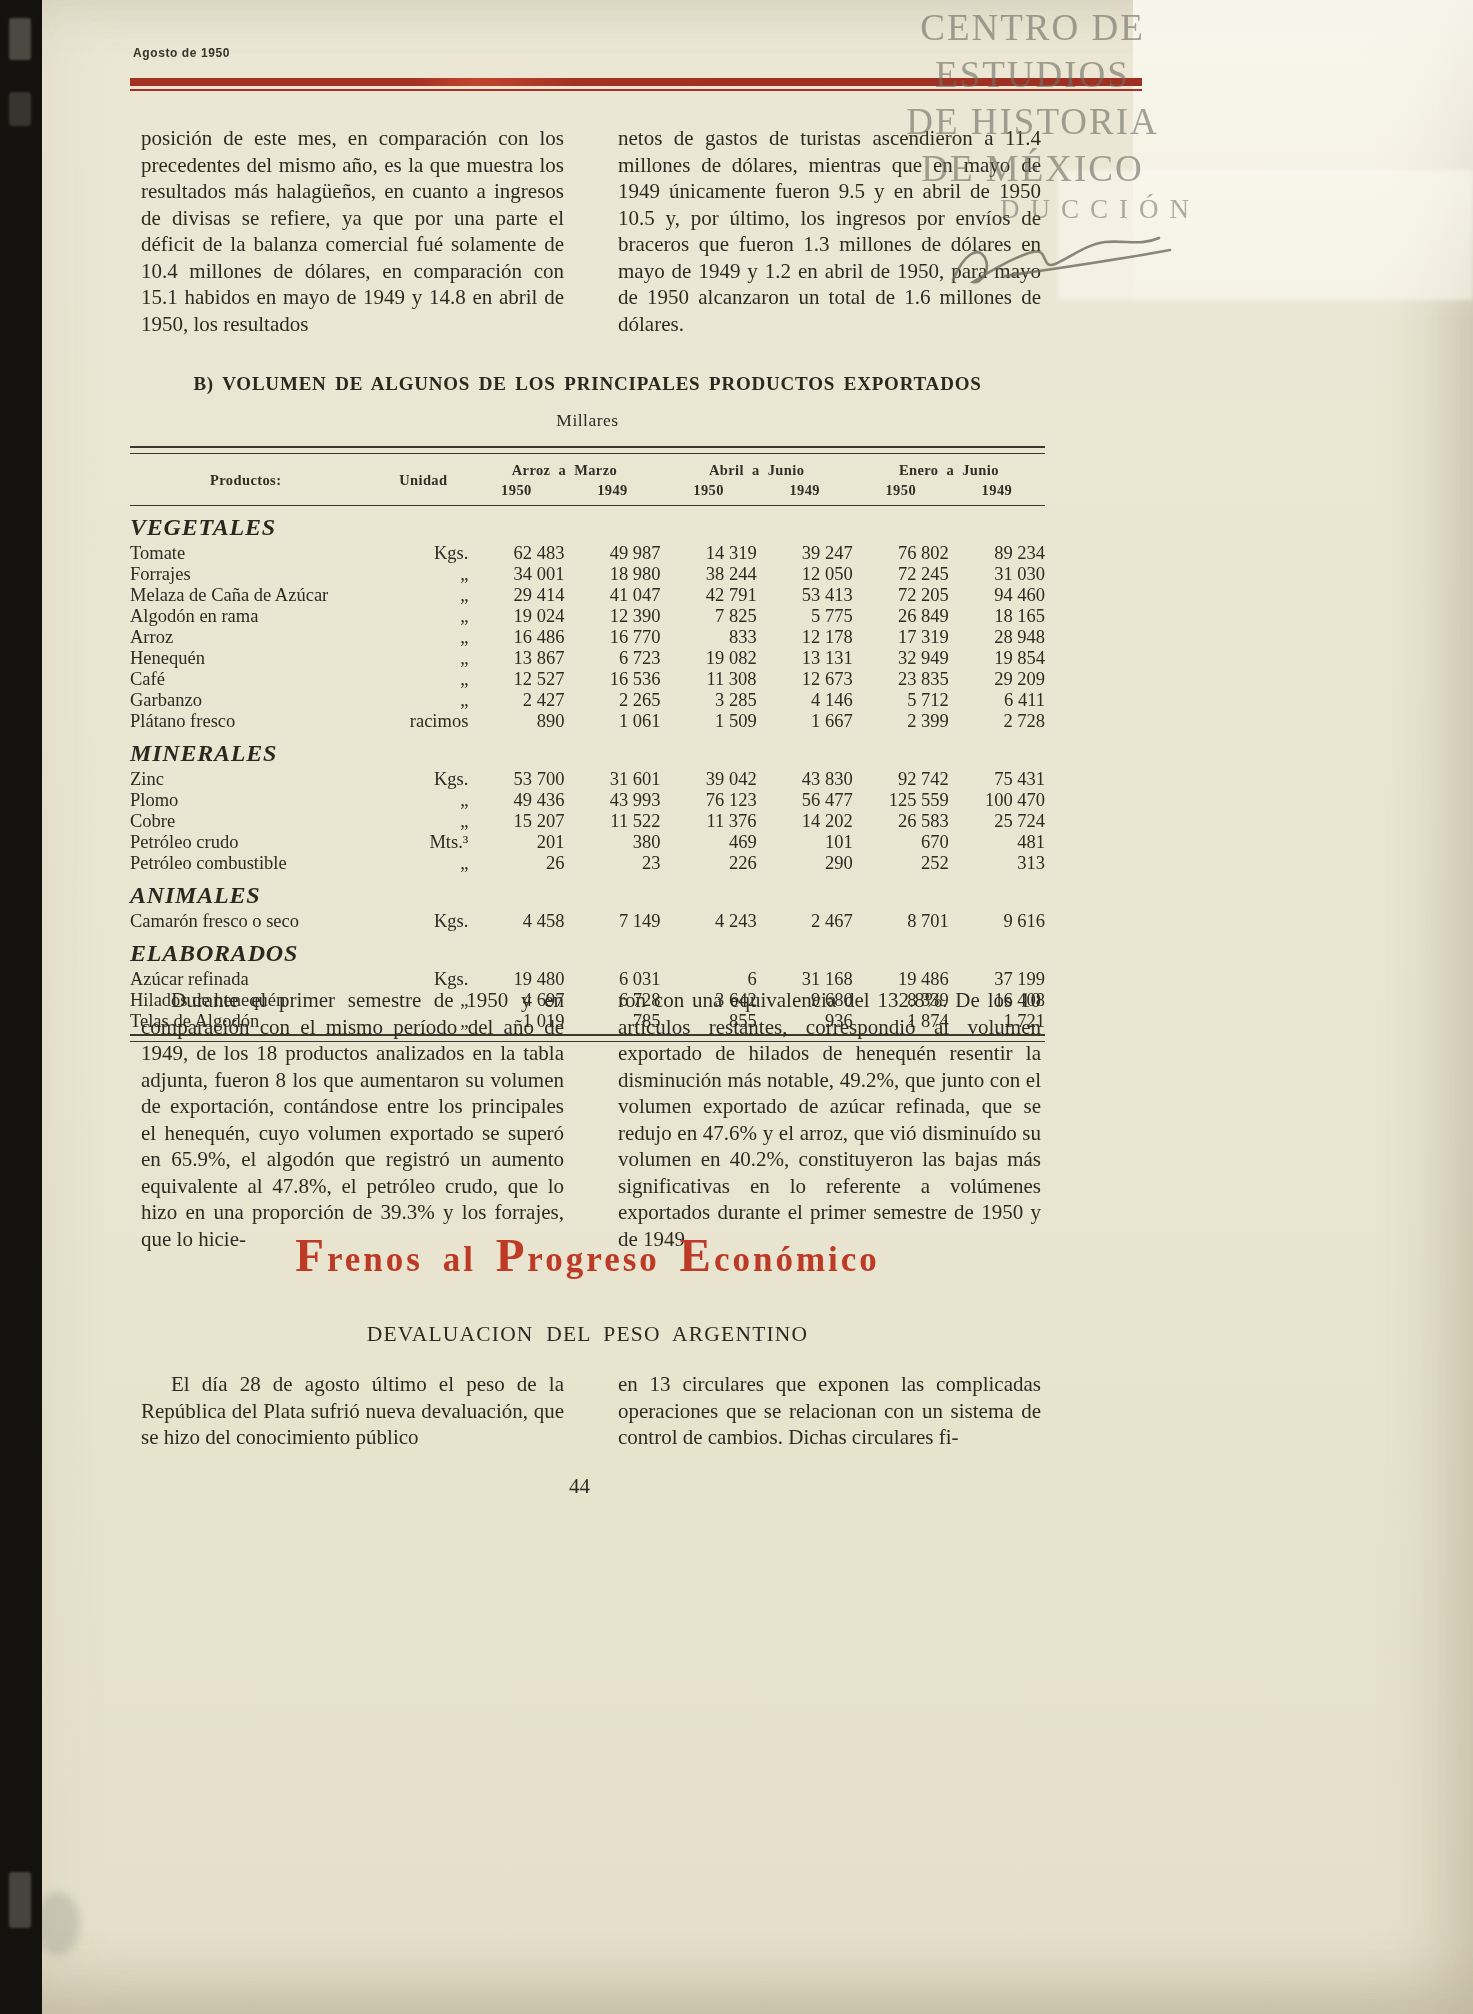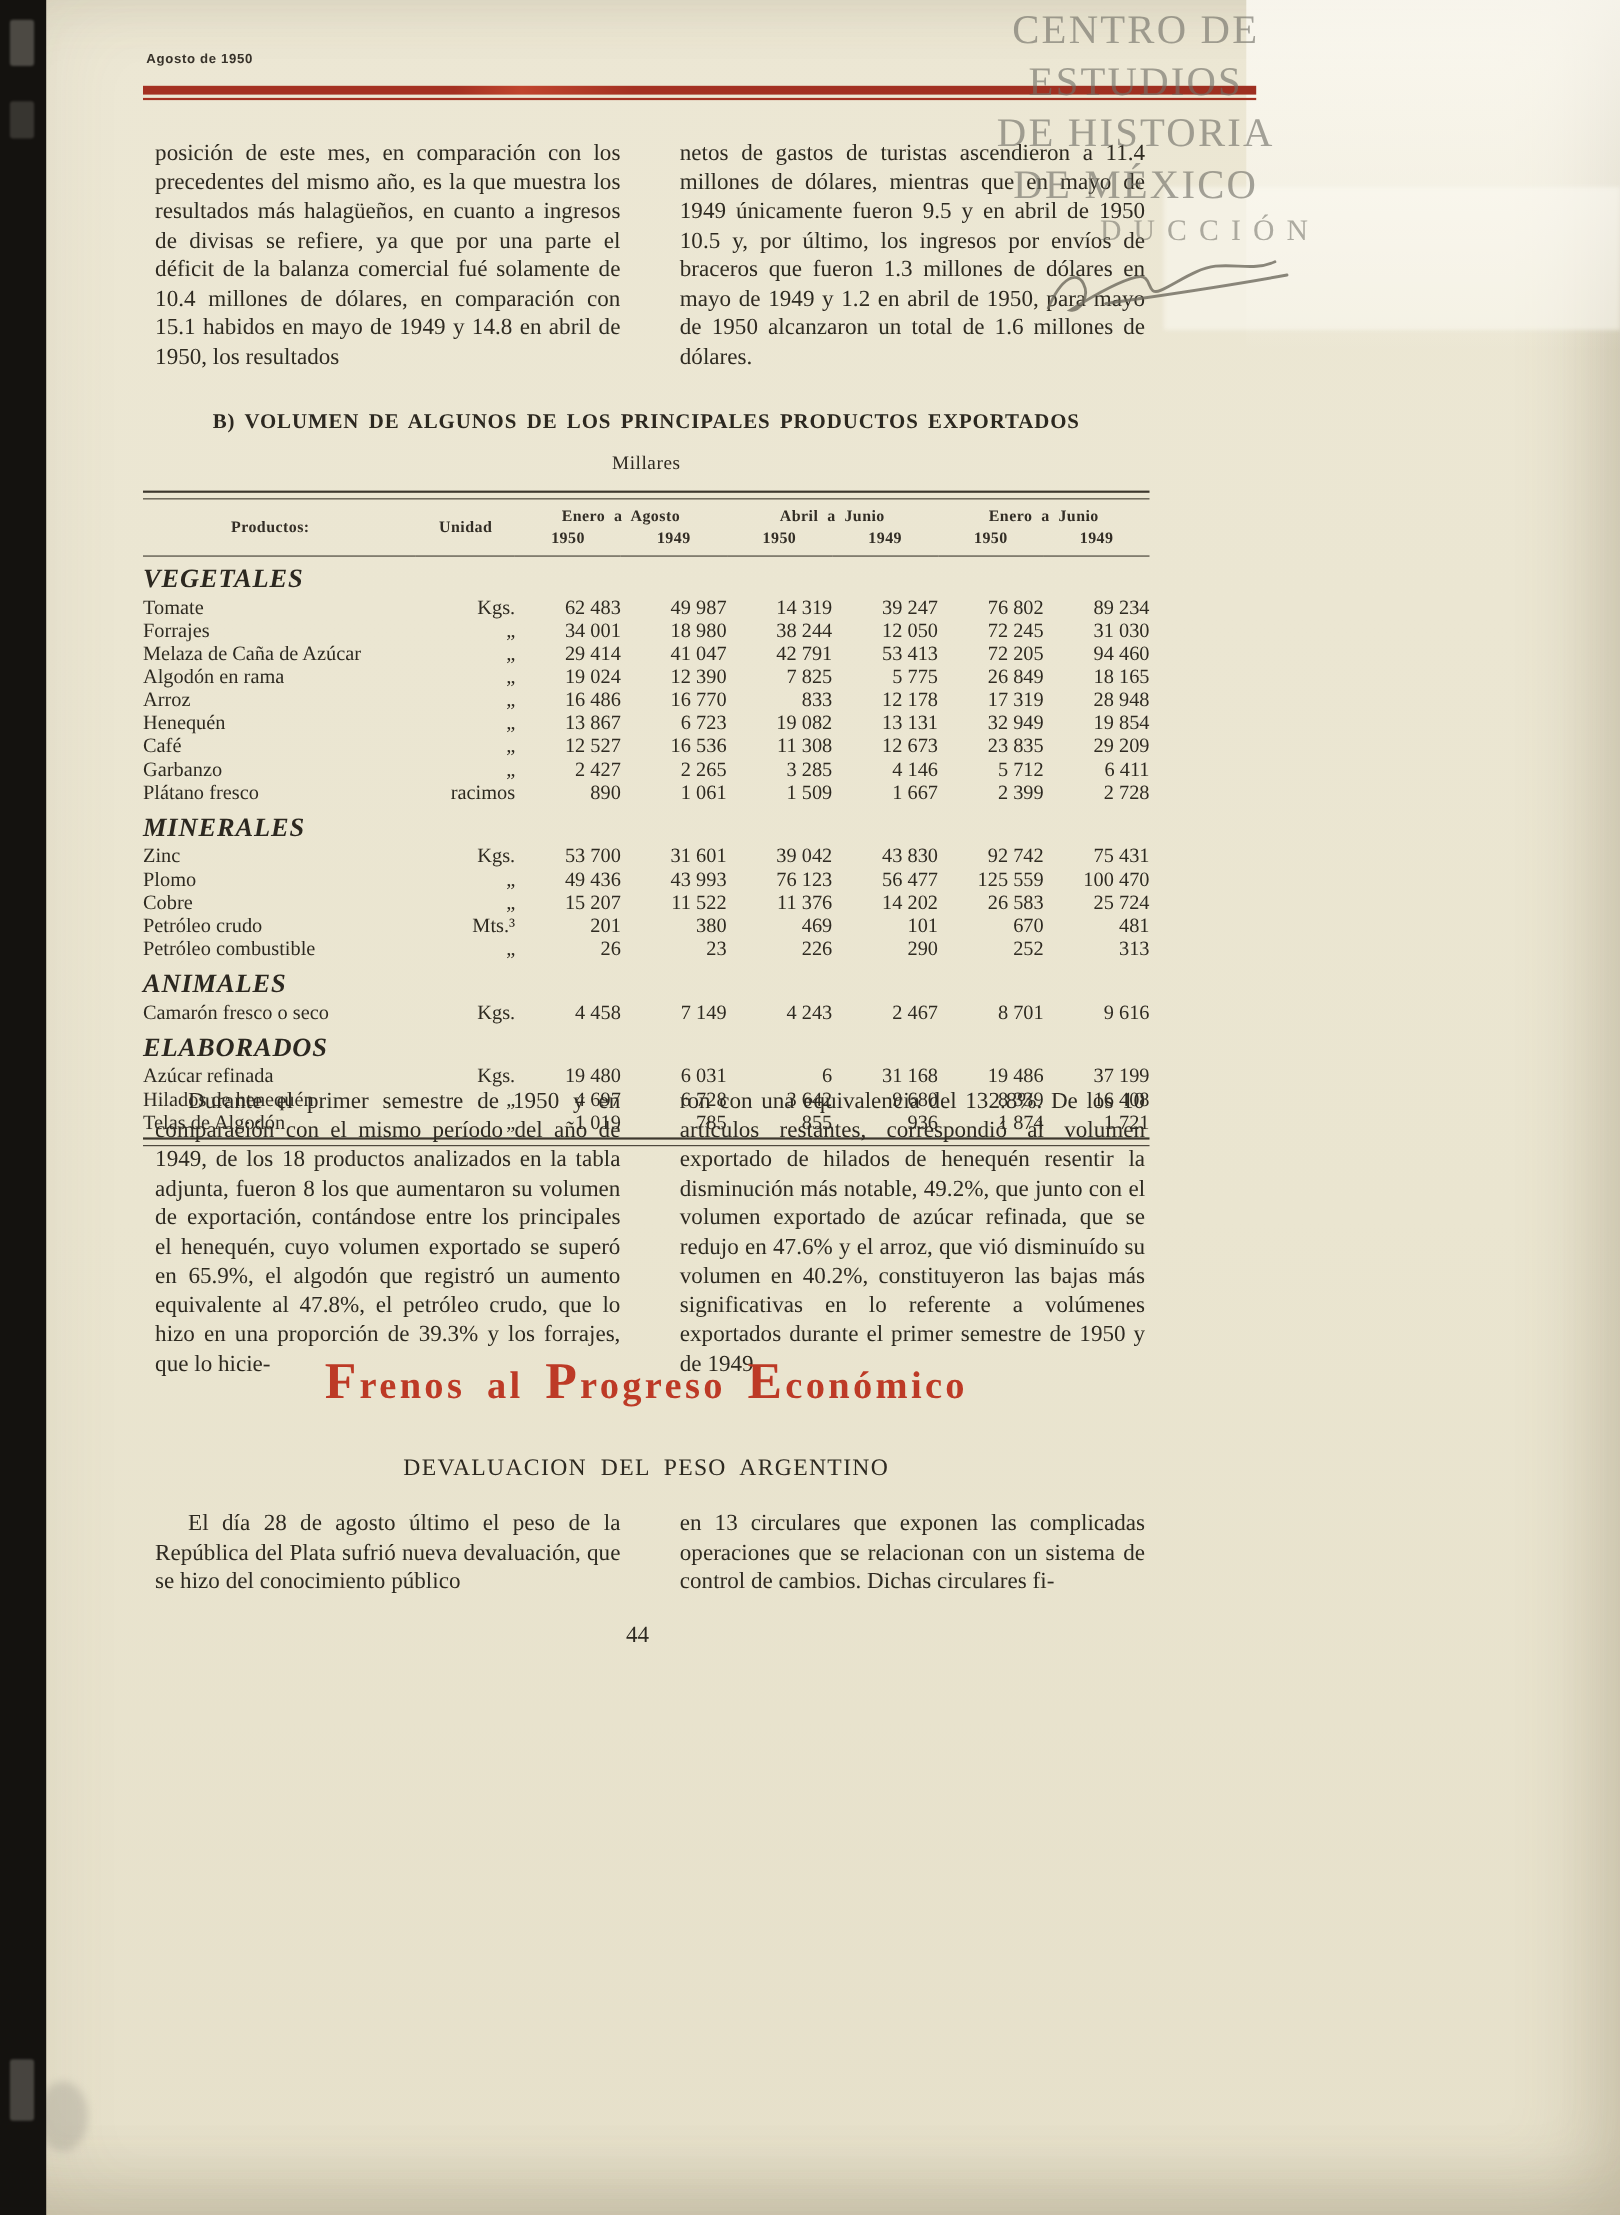--- a/index.html
+++ b/index.html
@@ -125,21 +125,21 @@
           <col class="c-n">
           <col class="c-n">
           <col class="c-n">
           <col class="c-n">
           <col class="c-n">
       </colgroup>
       <thead>
         <tr>
           <th class="h-prod" rowspan="2">Productos:</th>
           <th class="h-unit" rowspan="2">Unidad</th>
-          <th class="h-group" colspan="2">Enero a Agosto</th>
+          <th class="h-group" colspan="2">Arroz a Marzo</th>
           <th class="h-group" colspan="2">Abril a Junio</th>
           <th class="h-group" colspan="2">Enero a Junio</th>
         </tr>
         <tr class="years">
           <th>1950</th>
           <th>1949</th>
           <th>1950</th>
           <th>1949</th>
           <th>1950</th>
           <th>1949</th>

